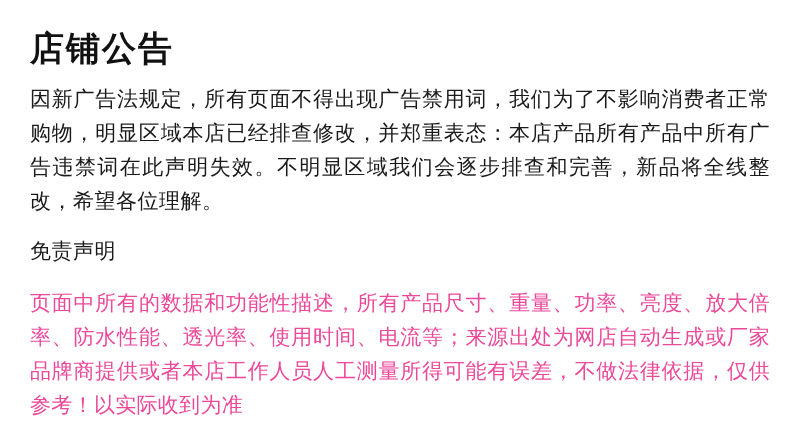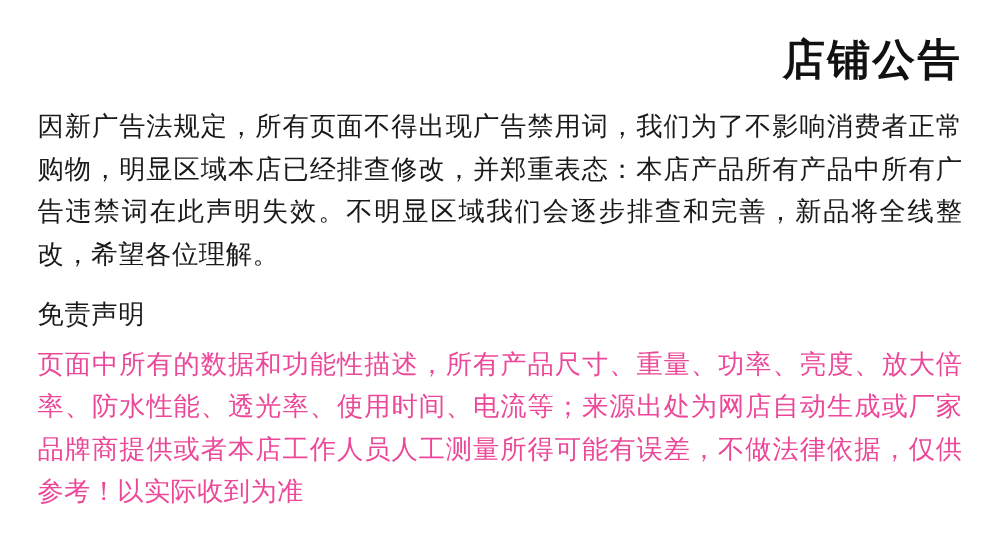--- a/index.html
+++ b/index.html
@@ -16,42 +16,43 @@
   }
   .page {
     width: 800px;
     height: 446px;
     box-sizing: border-box;
     padding: 22px 30px 10px 30px;
     display: flex;
     flex-direction: column;
   }
   .title {
-    text-align: right;
+    text-align: left;
     font-size: 34px;
     font-weight: bold;
     letter-spacing: 2px;
     line-height: 1.3;
     margin: 4px 0 14px 0;
     color: #111111;
   }
   .body-block {
     font-size: 21px;
     line-height: 1.62;
     letter-spacing: 0.5px;
     text-align: justify;
     color: #1a1a1a;
     margin-bottom: 16px;
+    font-family: Liberation Mono, monospace;
   }
   .section-heading {
     font-size: 21px;
     line-height: 1.5;
     letter-spacing: 0.5px;
     color: #1a1a1a;
-    margin-bottom: 6px;
+    margin-bottom: 18px;
   }
   .disclaimer-block {
     font-size: 21px;
     line-height: 1.62;
     letter-spacing: 0.3px;
     text-align: justify;
     color: #ec4899;
   }
 </style>
 </head>

